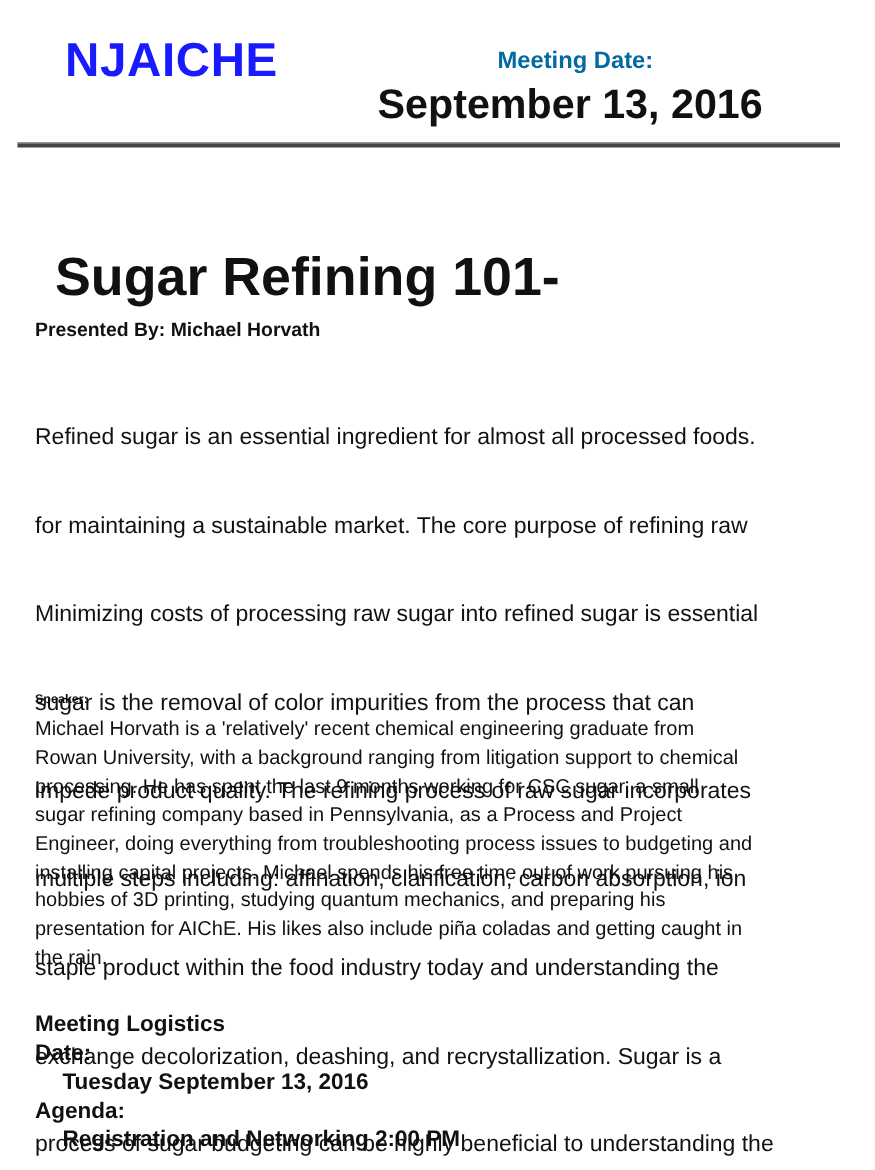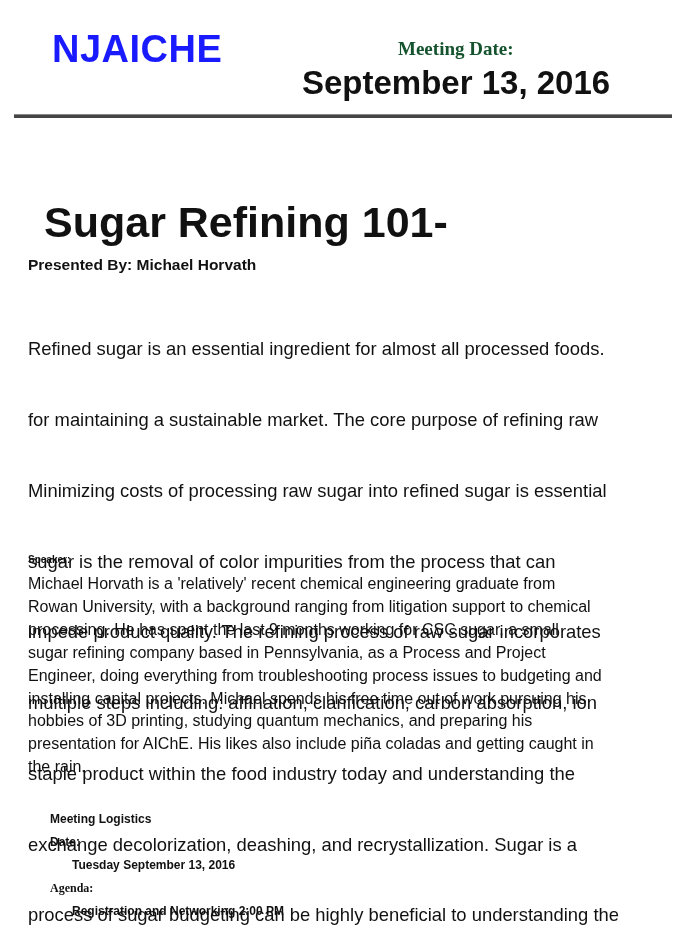--- a/index.html
+++ b/index.html
@@ -7,21 +7,21 @@
     width: 700px; height: 936px; overflow: hidden; position: relative;
     font-family: "Liberation Sans", sans-serif; color: #111111;
   }
   .org {
     position: absolute; left: 52px; top: 26px;
     font-size: 38px; font-weight: bold; color: #1a1aff; letter-spacing: 0.5px;
     line-height: 46px;
   }
   .date-label {
     position: absolute; left: 398px; top: 37px;
-    font-size: 19px; font-weight: bold; color: #14532d; line-height: 24px; font-family: Liberation Serif, serif;
+    font-size: 19px; font-weight: bold; color: #0369a1; line-height: 24px;
   }
   .date-value {
     position: absolute; left: 302px; top: 63px;
     font-size: 33px; font-weight: bold; color: #111; line-height: 40px;
   }
   .rule {
     position: absolute; left: 14px; top: 114px; width: 658px; height: 4px;
     background: #454545; border-top: 1px solid #888; box-sizing: border-box;
   }
   .title {
@@ -38,21 +38,21 @@
   }
   .speaker-label {
     position: absolute; left: 28px; top: 551px;
     font-size: 10px; font-weight: bold; line-height: 18px; color: #111;
   }
   .speaker-bio {
     position: absolute; left: 28px; top: 573px; width: 650px;
     font-size: 16px; line-height: 22.9px; color: #111;
   }
   .log {
-    position: absolute; left: 28px; font-size: 12px; font-weight: bold; line-height: 18px; color: #111; margin-left: 22px;
+    position: absolute; left: 28px; font-size: 18px; font-weight: bold; line-height: 18px; color: #111;
   }
   .log.indent { left: 50px; }
   .line { display: block; white-space: nowrap; }
 </style>
 </head>
 <body>
 
 <div class="org">NJAICHE</div>
 <div class="date-label">Meeting Date:</div>
 <div class="date-value">September 13, 2016</div>
@@ -83,14 +83,14 @@
   <span class="line">Engineer, doing everything from troubleshooting process issues to budgeting and</span>
   <span class="line">installing capital projects. Michael spends his free time out of work pursuing his</span>
   <span class="line">hobbies of 3D printing, studying quantum mechanics, and preparing his</span>
   <span class="line">presentation for AIChE. His likes also include piña coladas and getting caught in</span>
   <span class="line">the rain.</span>
 </div>
 
 <div class="log" style="top:810px;">Meeting Logistics</div>
 <div class="log" style="top:833px;">Date:</div>
 <div class="log indent" style="top:856px;">Tuesday September 13, 2016</div>
-<div class="log" style="top:879px;font-family:Liberation Serif, serif;">Agenda:</div>
+<div class="log" style="top:879px;">Agenda:</div>
 <div class="log indent" style="top:902px;">Registration and Networking 2:00 PM</div>
 
 </body></html>

